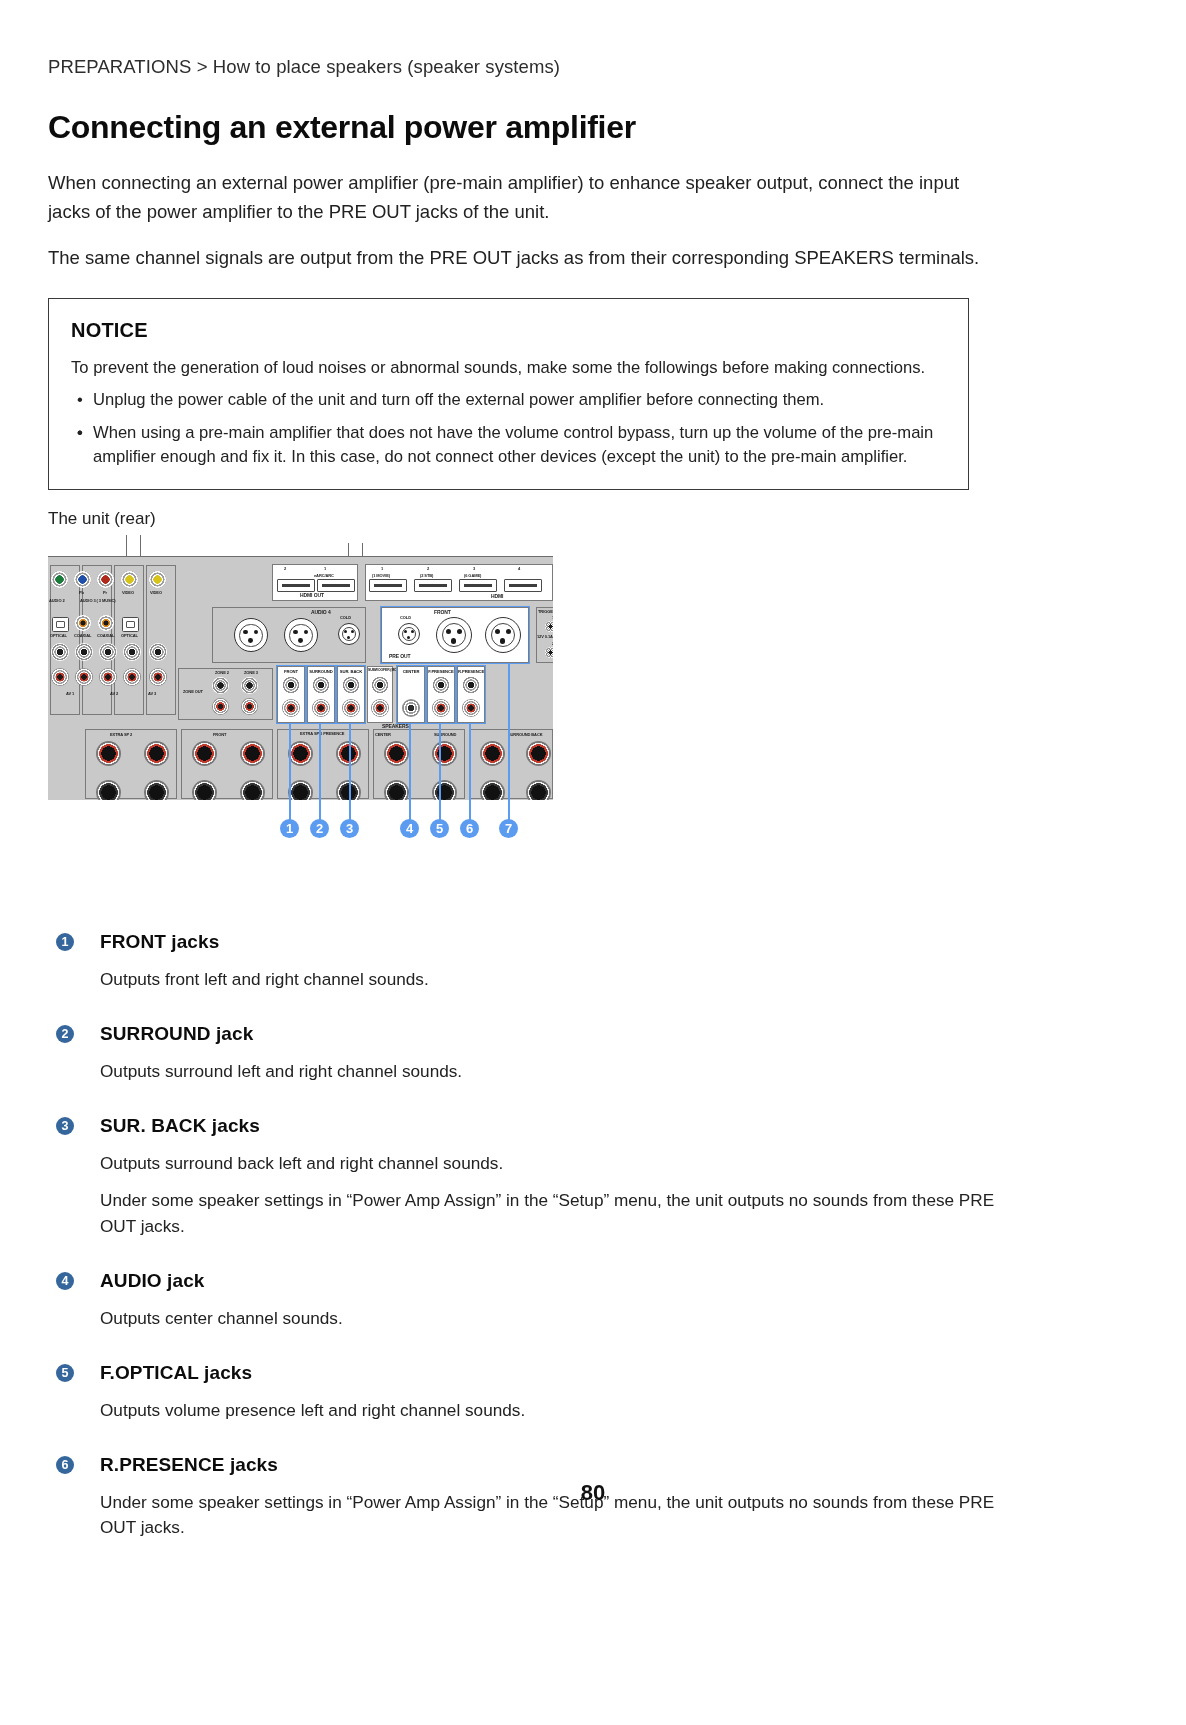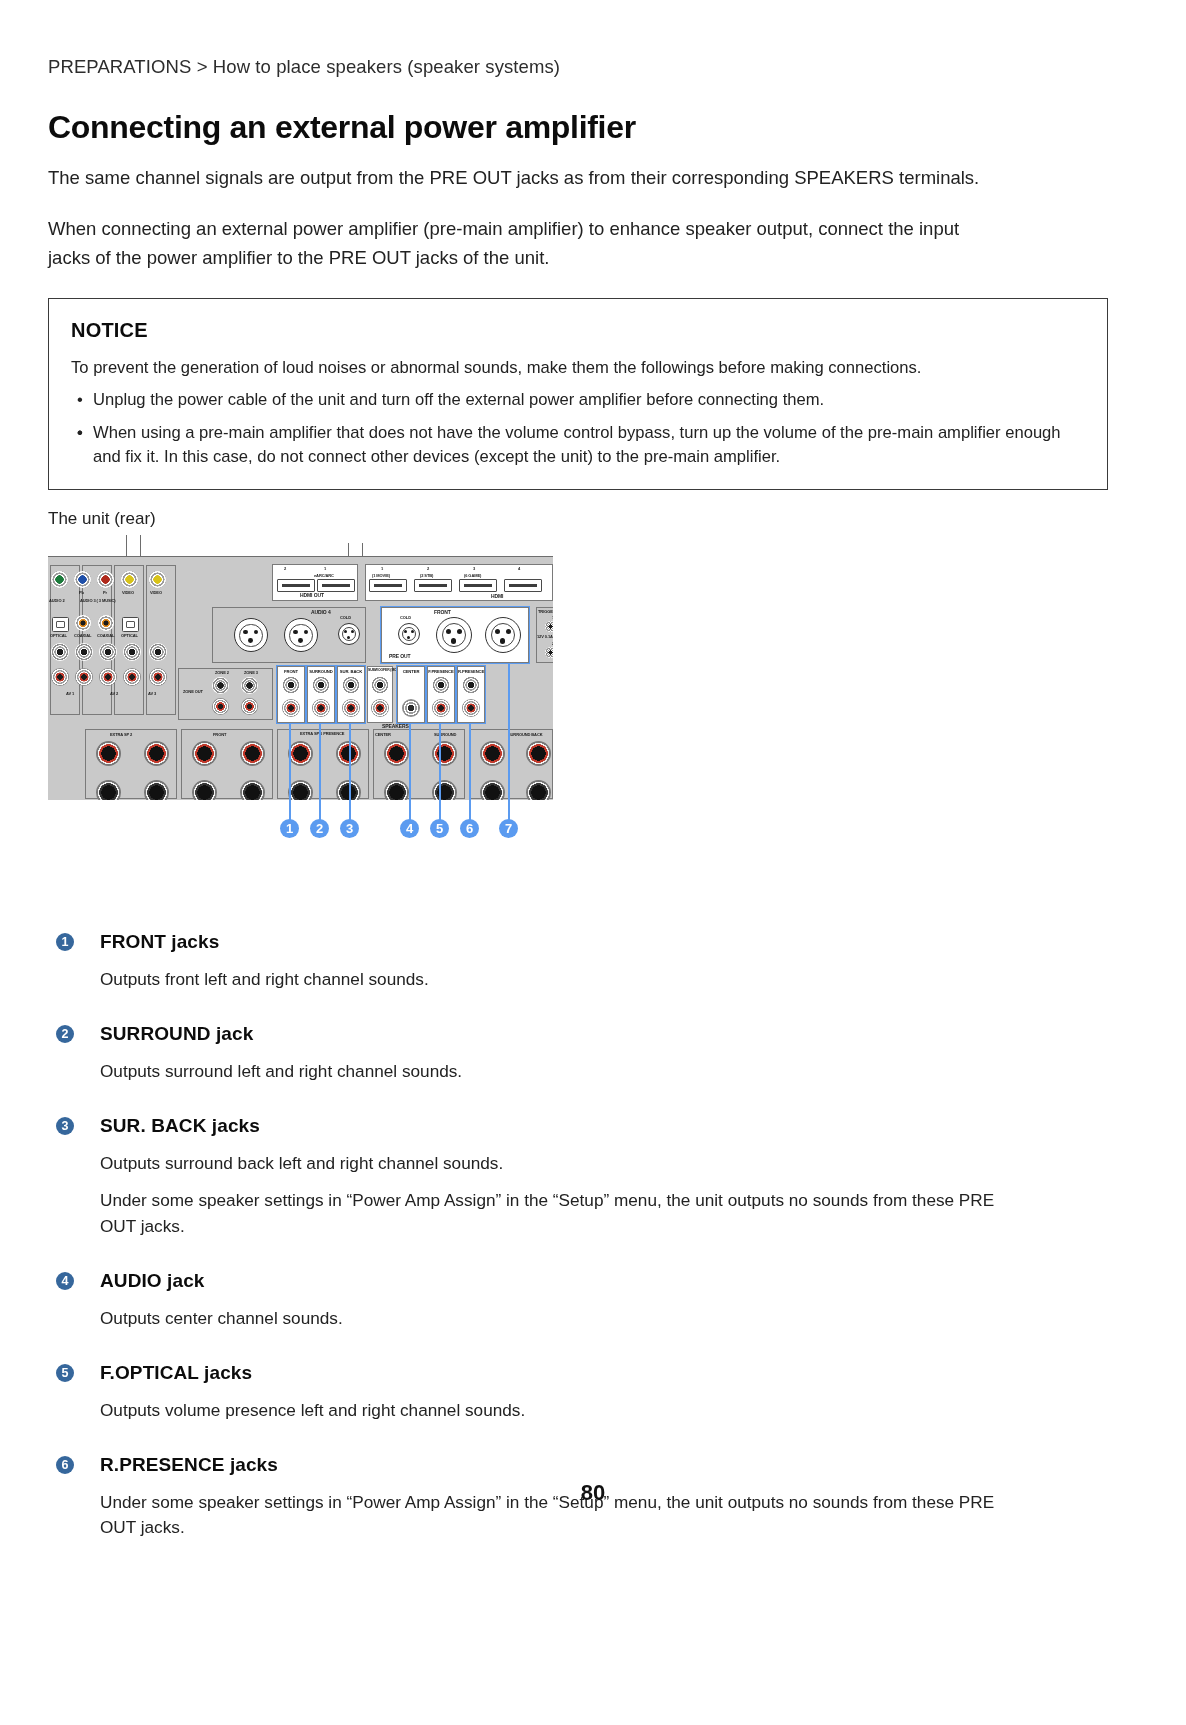--- a/index.html
+++ b/index.html
@@ -56,21 +56,21 @@
     max-width: 948px;
   }
   .body-p.tight { margin-top: 17px; }
 
   
   .notice-box {
     border: 1.4px solid #3a3a3a;
     margin-top: 25px;
     padding: 20px 22px 20px 22px;
     box-sizing: border-box;
-    width: 1060px;
+    width: 921px;
   }
   .notice-title {
     font-size: 20px;
     font-weight: bold;
     color: #0c0c0c;
     letter-spacing: .2px;
     margin-bottom: 14px;
   }
   .notice-lead {
     font-size: 16.6px;
@@ -328,26 +328,26 @@
 </head>
 <body>
 
 <div class="page">
   <div class="content">
 
     <div class="breadcrumb">PREPARATIONS &gt; How to place speakers (speaker systems)</div>
 
     <h1 class="page-title">Connecting an external power amplifier</h1>
 
+    <p class="body-p">When connecting an external power amplifier (pre-main amplifier) to enhance speaker output, connect the input jacks of the power amplifier to the PRE OUT jacks of the unit.</p>
     <p class="body-p tight">The same channel signals are output from the PRE OUT jacks as from their corresponding SPEAKERS terminals.</p>
-    <p class="body-p">When connecting an external power amplifier (pre-main amplifier) to enhance speaker output, connect the input jacks of the power amplifier to the PRE OUT jacks of the unit.</p>
 
     <div class="notice-box">
       <div class="notice-title">NOTICE</div>
-      <div class="notice-lead">To prevent the generation of loud noises or abnormal sounds, make them the followings before making connections.</div>
+      <div class="notice-lead">To prevent the generation of loud noises or abnormal sounds, make some the followings before making connections.</div>
       <ul class="notice-list">
         <li>
           <span class="bullet">•</span>
           <span>Unplug the power cable of the unit and turn off the external power amplifier before connecting them.</span>
         </li>
         <li>
           <span class="bullet">•</span>
         </li>
         <li>
           <span class="bullet">•</span>

